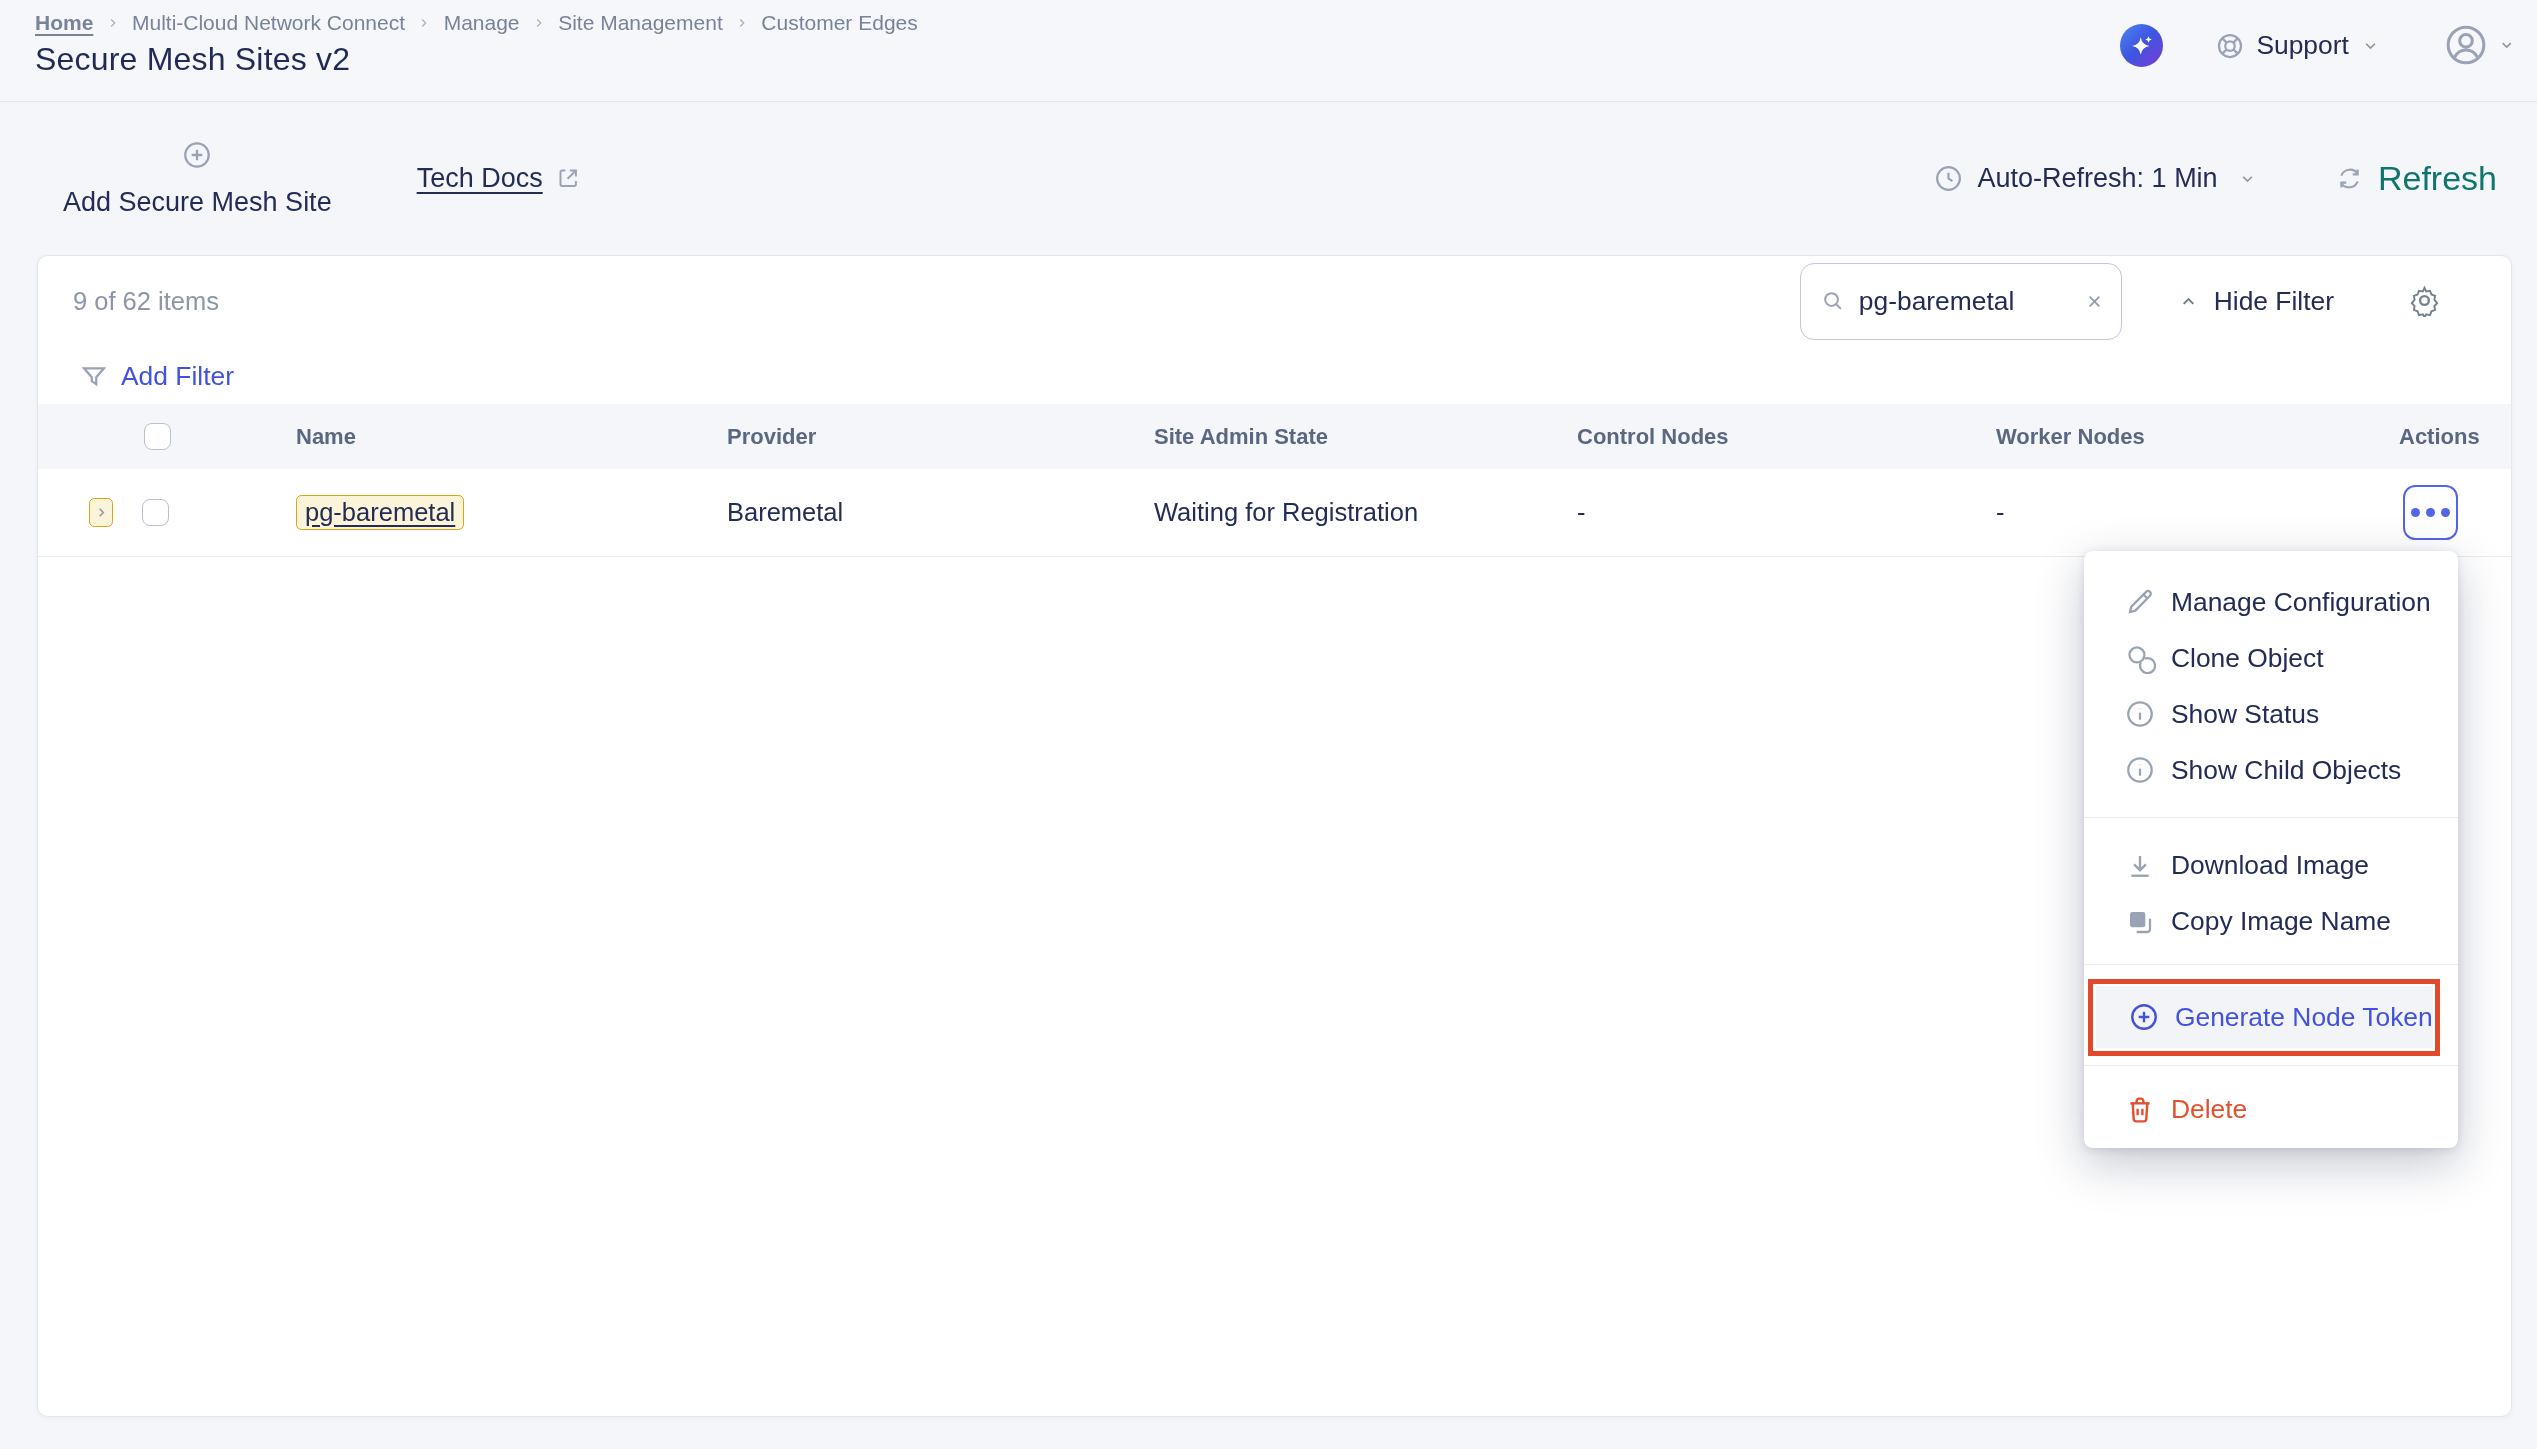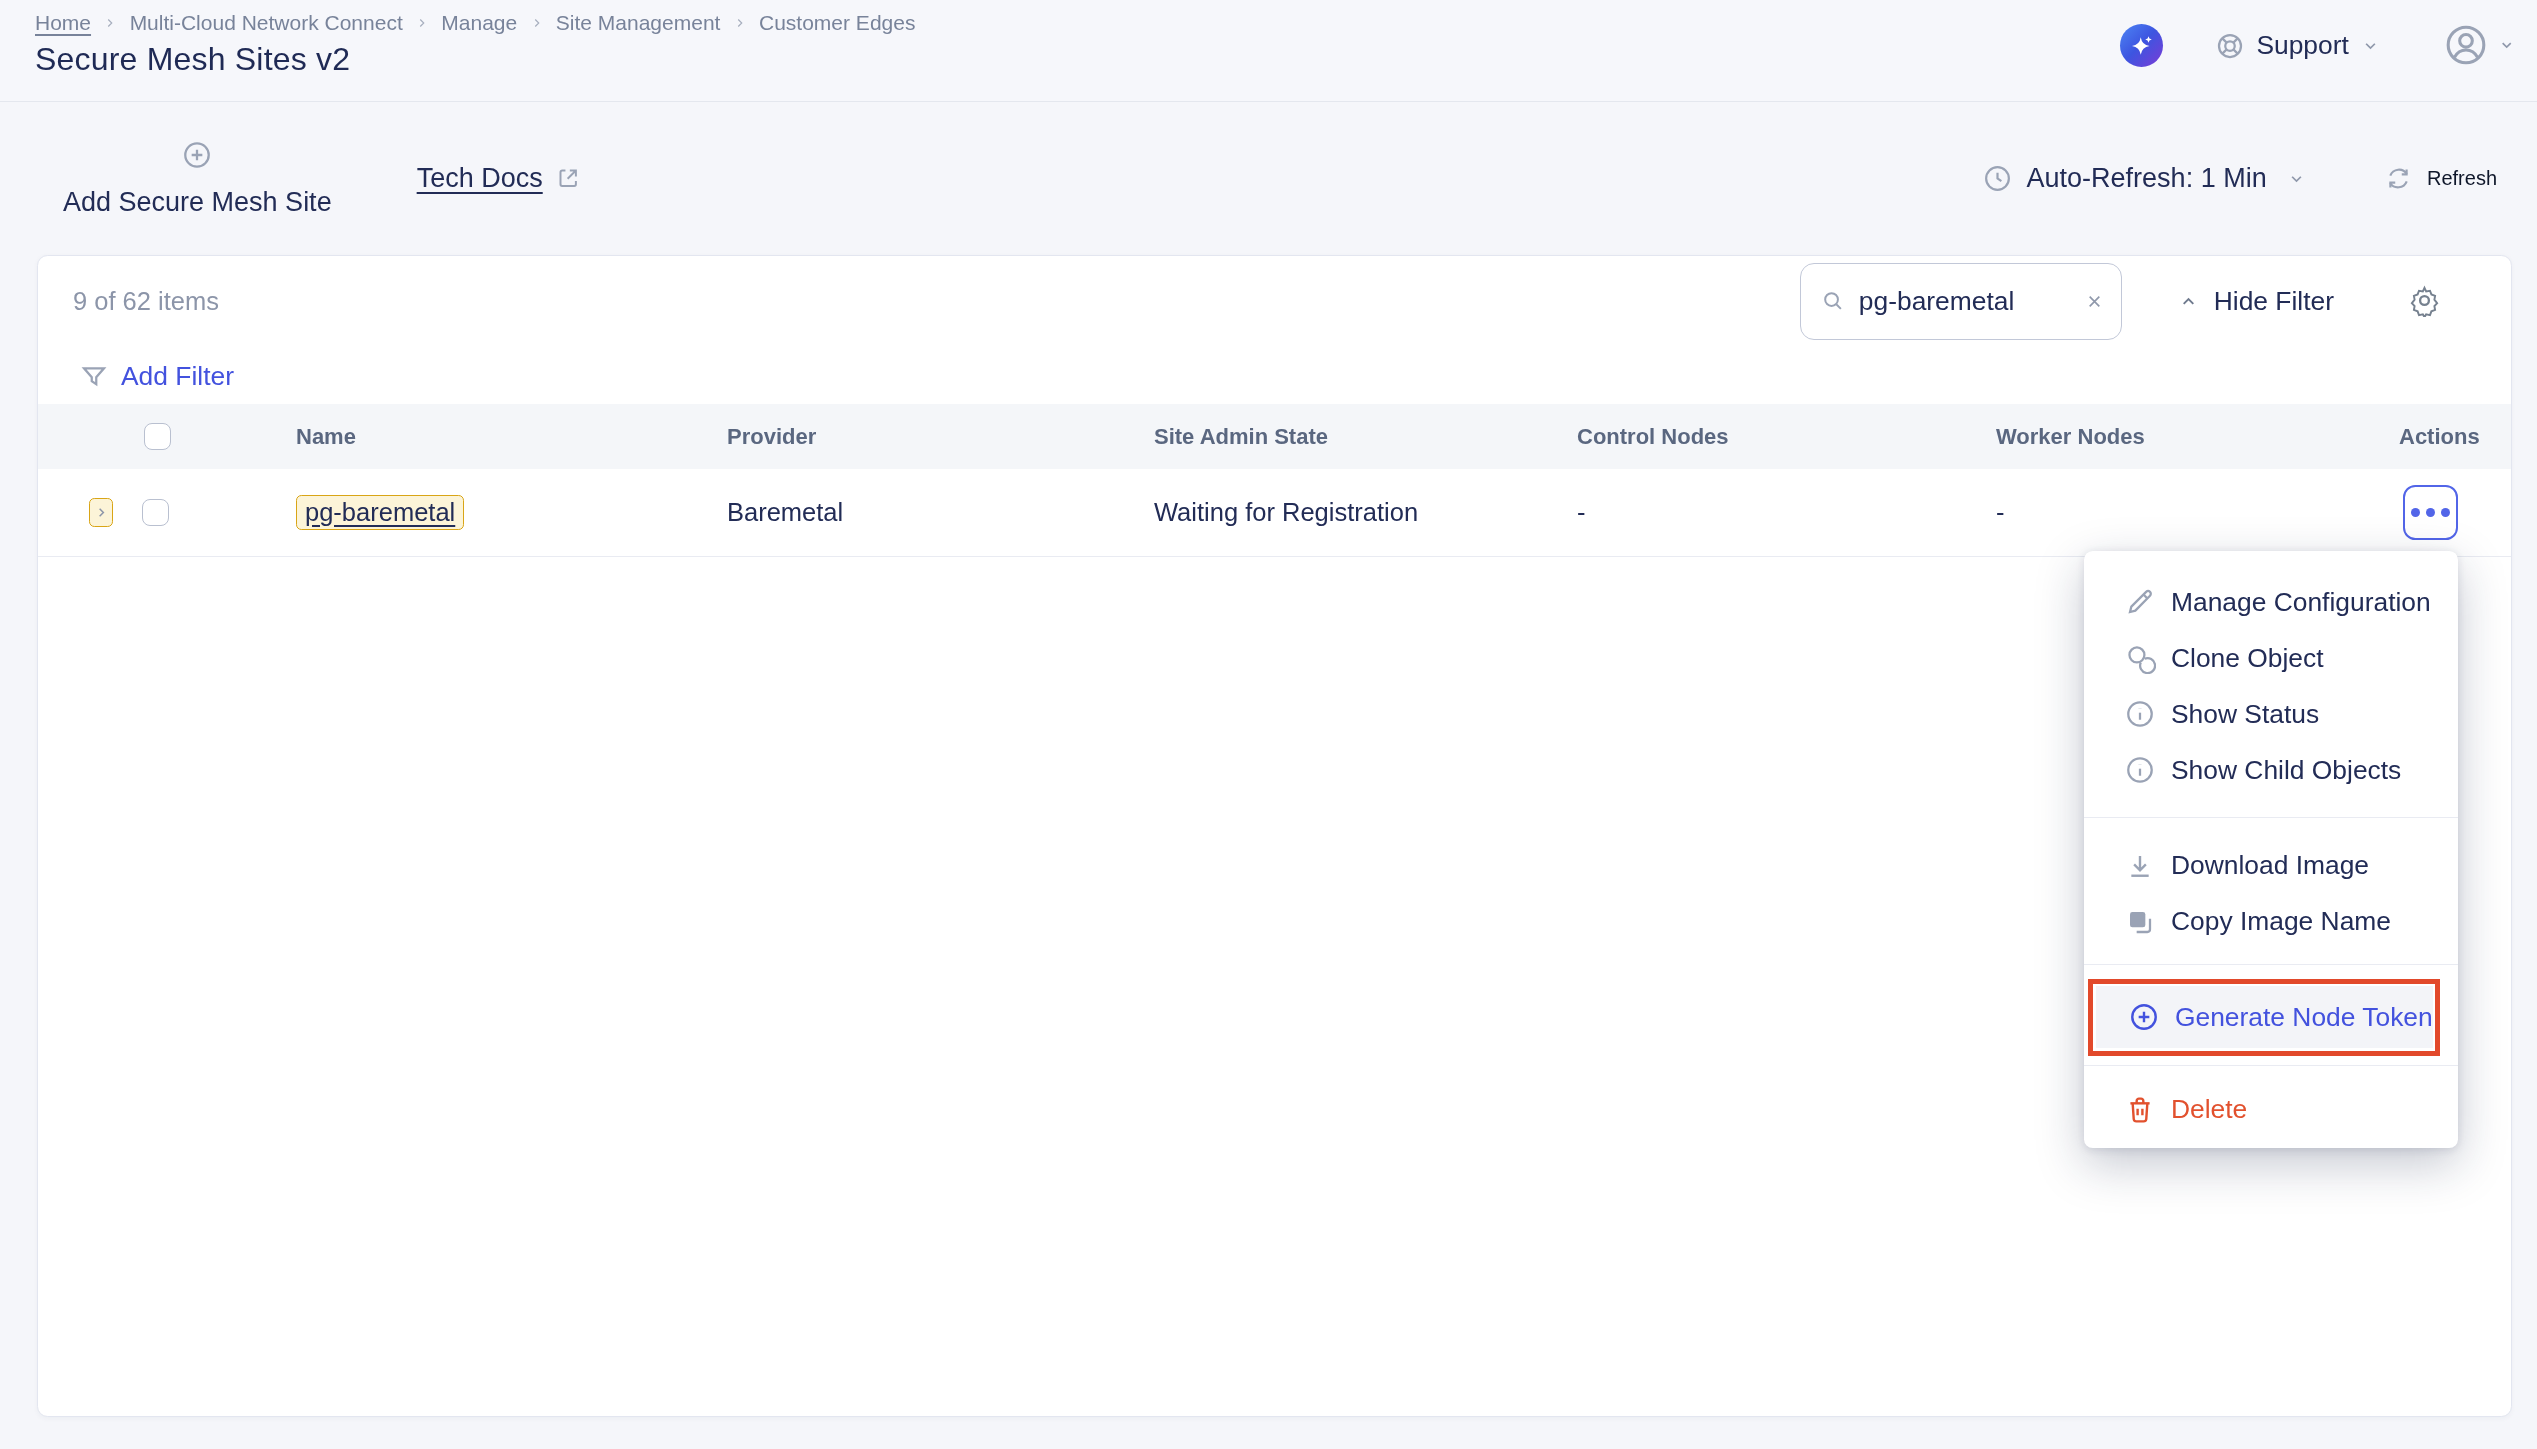--- a/index.html
+++ b/index.html
@@ -3,21 +3,21 @@
 <meta charset="utf-8">
 <style>
   * { margin:0; padding:0; box-sizing:border-box; }
   html,body { width:2538px; height:1449px; overflow:hidden;
     font-family:"Liberation Sans", sans-serif; background:#F5F6FA; color:#222C56; }
 
   
   .header { position:relative; height:102px; background:#F6F7FB; border-bottom:1.8px solid #E4E7EE; }
   .crumbs { position:absolute; left:35px; top:10.6px; display:flex; align-items:center; gap:12.3px;
     font-size:21px; color:#78839A; }
-  .crumbs .home { text-decoration:underline; text-underline-offset:4.4px; cursor:pointer; }
+  .crumbs .home { text-decoration:underline; text-underline-offset:4.4px; cursor:pointer;font-weight:bold; }
   .crumbs svg { width:14px; height:14px; color:#A6AEBE; }
   .page-title { position:absolute; left:35px; top:41px; font-size:32px; font-weight:500; color:#1F2A55; letter-spacing:0.2px; }
 
   .ai-badge { position:absolute; left:2120px; top:24px; width:43px; height:43px; border-radius:50%;
     background:linear-gradient(135deg,#4D86F5 0%,#3D55E0 48%,#7B3BD6 100%);
     display:flex; align-items:center; justify-content:center; cursor:pointer; }
   .ai-badge svg { width:30px; height:30px; }
   .support { position:absolute; left:2215px; top:24px; height:43px; display:flex; align-items:center; gap:11.4px; cursor:pointer; }
   .support .label { font-size:26.4px; color:#222C56; }
   .account { position:absolute; left:2443px; top:22px; height:46px; display:flex; align-items:center; gap:8px; cursor:pointer; }
@@ -32,21 +32,21 @@
   .tb-btn .label { font-size:27px; color:#222C56; }
   .tb-btn svg { width:32px; height:32px; }
   .techdocs { margin-left:85px; display:flex; align-items:center; gap:12.3px; cursor:pointer; }
   .techdocs .label { font-size:27px; color:#222C56; text-decoration:underline; text-underline-offset:5.3px;text-align:right; }
   .techdocs svg { width:26.4px; height:26.4px; }
   .autorefresh { display:flex; align-items:center; gap:14px; cursor:pointer; }
   .autorefresh .label { font-size:27px; color:#222C56; }
   .autorefresh svg.clock { width:31px; height:31px; }
   .autorefresh svg.chev { width:21px; height:21px; margin-left:5.3px; }
   .refresh { display:flex; align-items:center; gap:14px; margin-left:77px; cursor:pointer; }
-  .refresh .label { font-size:20px; color:#0f172a; }
+  .refresh .label { font-size:34px; color:#0f766e; }
   .refresh svg { width:29px; height:29px; }
 
   
   .panel { position:relative; margin-left:37px; width:2475px; height:1162px; background:#fff;
     border:1.8px solid #E3E6F0; border-radius:10.6px; box-shadow:0 1.8px 5.3px rgba(30,40,80,.04); }
   .filterbar { margin-top:7px; padding:0 35px; height:77px; display:flex; align-items:center; justify-content:space-between; }
   .items-count { font-size:25.5px; color:#8C95A9; }
   .fb-right { display:flex; align-items:center; }
   .searchbox { width:322px; height:77px; border:1.8px solid #C2C8D8; border-radius:14px; background:#fff;
     display:flex; align-items:center; padding:0 16px 0 19.4px; gap:12.3px; }

